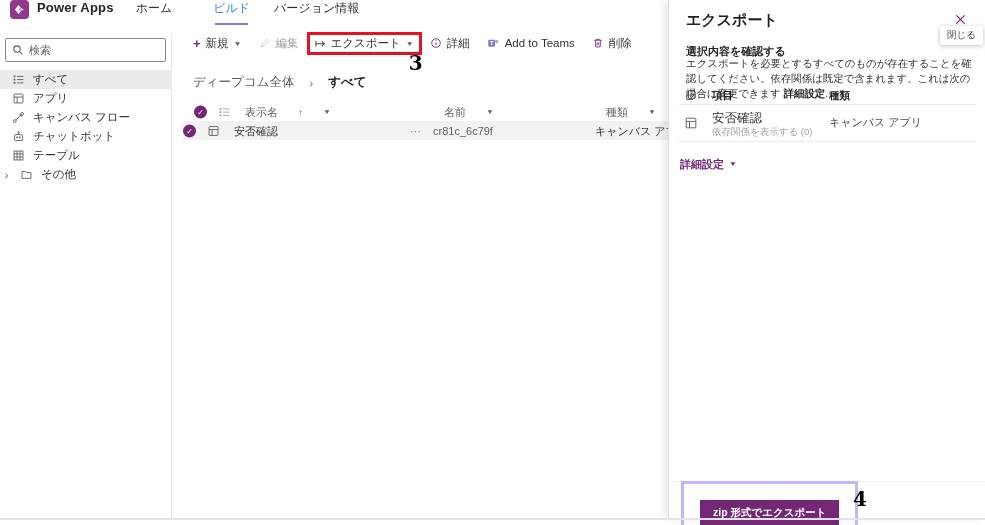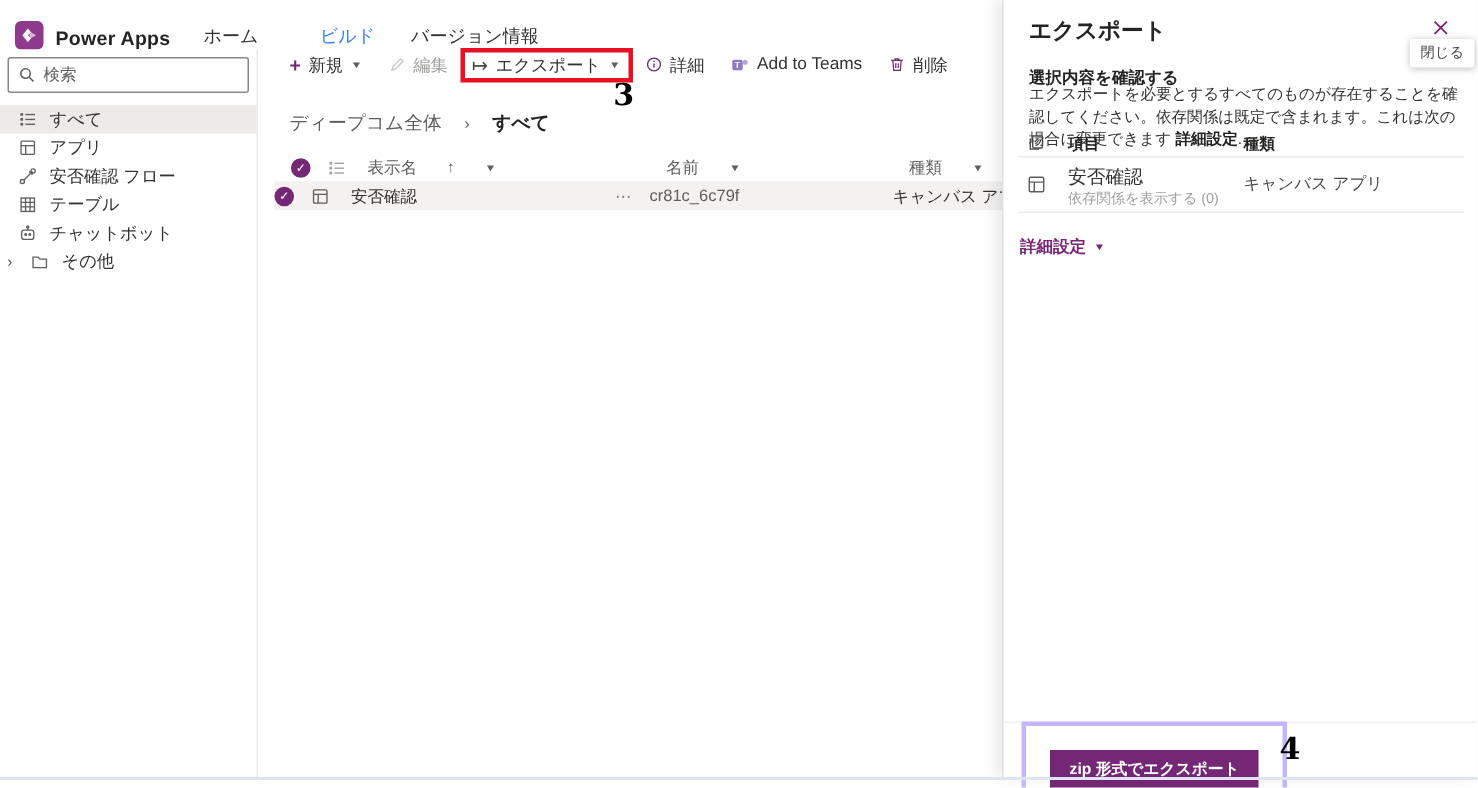--- a/index.html
+++ b/index.html
@@ -1,20 +1,20 @@
 <!DOCTYPE html>
 <html><head>
 <meta charset="utf-8">
 <style>
   * { margin:0; padding:0; box-sizing:border-box; }
   html,body { width:985px; height:525px; background:#fff; font-family:"Liberation Sans","DejaVu Sans",sans-serif; color:#323130; overflow:hidden; }
   #app { position:relative; width:985px; height:525px; background:#fff; }
 
   
-  .topbar { position:absolute; left:0; top:0; width:668px; height:33px; display:flex; align-items:flex-end; background:#fff; }
+  .topbar { position:absolute; left:0; top:0; width:668px; height:33px; display:flex; align-items:flex-start; background:#fff; }
   .logo { width:19px; height:19px; margin-left:10px; border-radius:4px; background:#8d3a8d; display:flex; align-items:center; justify-content:center; }
   .logo svg { display:block; }
   .app-title { font-weight:bold; font-size:13px; color:#252423; margin-left:8px; letter-spacing:.2px; }
   .top-nav { display:flex; margin-left:22px; gap:24px; }
   .top-nav .nav-item { font-size:12px; color:#323130; position:relative; cursor:pointer; }
   .top-nav .nav-item.active { color:#3b82f6;margin-left:17px; }
   .top-nav .nav-item.active::after { content:""; position:absolute; left:2px; right:2px; bottom:-8px; height:2px; background:#7f7fd4; }
 
   
   .sidebar { position:absolute; left:0; top:33px; width:172px; height:485px; background:#fff; border-right:1px solid #edebe9; }
@@ -143,42 +143,42 @@
       <span>アプリ</span>
     </div>
     <div class="side-item">
       <span class="sicon">
         <svg width="13" height="13" viewBox="0 0 16 16" fill="none" stroke="#605e5c" stroke-width="1.1">
             <circle cx="3.6" cy="12.4" r="1.7"></circle>
             <circle cx="12.4" cy="3.6" r="1.7"></circle>
             <path d="M5 11l6-6M9 4.5h2.5V7"></path>
           </svg>
       </span>
-      <span>安否確認 フロー</span>
-    </div>
-    <div class="side-item">
-      <span class="sicon">
-        <svg width="13" height="13" viewBox="0 0 16 16" fill="none" stroke="#605e5c" stroke-width="1.1">
-            <rect x="2.5" y="2.5" width="11" height="11"></rect>
-            <path d="M2.5 6h11M2.5 9.8h11M6.2 2.5v11M9.9 2.5v11"></path>
-          </svg>
-      </span>
-      <span>テーブル</span>
+      <span>キャンバス フロー</span>
     </div>
     <div class="side-item">
       <span class="sicon">
         <svg width="13" height="13" viewBox="0 0 16 16" fill="none" stroke="#605e5c" stroke-width="1.1">
             <rect x="3" y="5.5" width="10" height="7.5" rx="2"></rect>
             <circle cx="6.3" cy="9" r=".7" fill="#605e5c"></circle>
             <circle cx="9.7" cy="9" r=".7" fill="#605e5c"></circle>
             <path d="M8 5.5V3.6"></path>
             <circle cx="8" cy="2.8" r=".9"></circle>
           </svg>
       </span>
       <span>チャットボット</span>
+    </div>
+    <div class="side-item">
+      <span class="sicon">
+        <svg width="13" height="13" viewBox="0 0 16 16" fill="none" stroke="#605e5c" stroke-width="1.1">
+            <rect x="2.5" y="2.5" width="11" height="11"></rect>
+            <path d="M2.5 6h11M2.5 9.8h11M6.2 2.5v11M9.9 2.5v11"></path>
+          </svg>
+      </span>
+      <span>テーブル</span>
     </div>
     <div class="side-item expandable">
       <span class="expand-chev">›</span>
       <span class="sicon">
         <svg width="13" height="13" viewBox="0 0 16 16" fill="none" stroke="#605e5c" stroke-width="1.1">
             <path d="M2.5 12.8V4.2h4.2l1.4 1.6h5.4v7z"></path>
           </svg>
       </span>
       <span>その他</span>
     </div>

